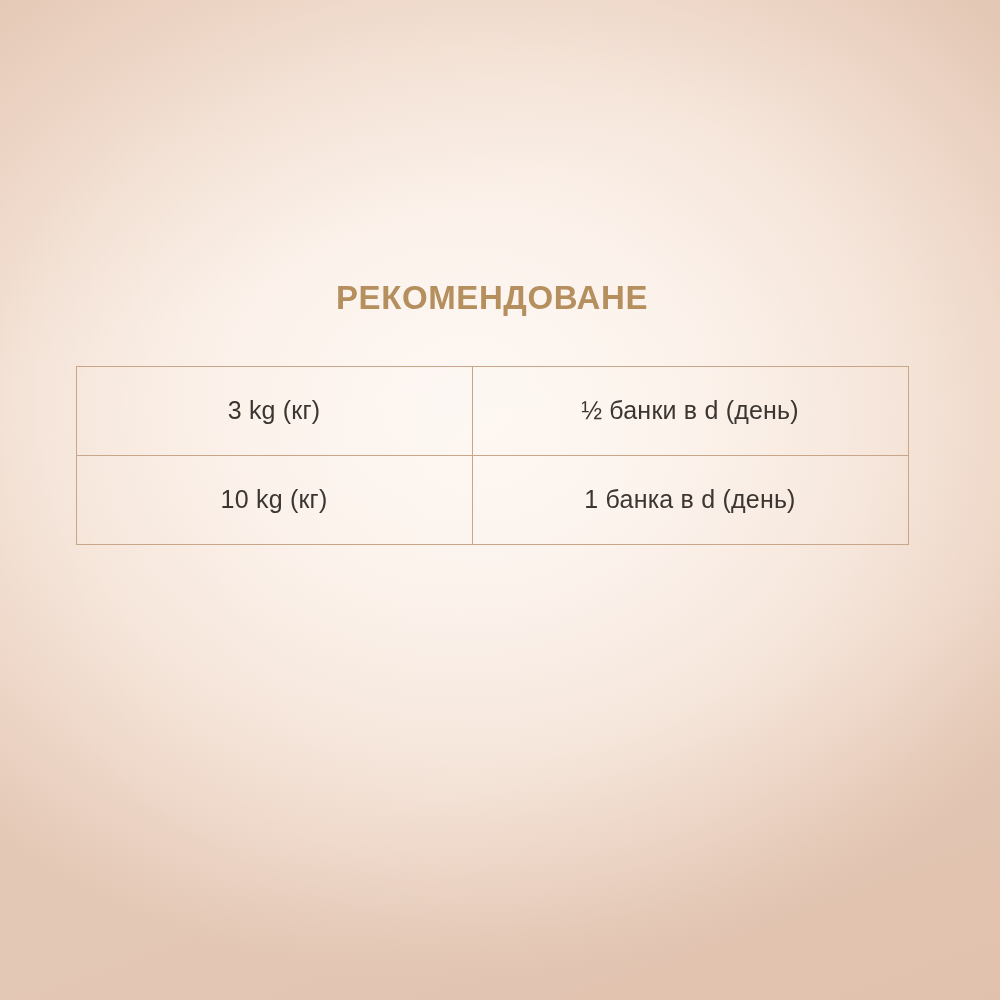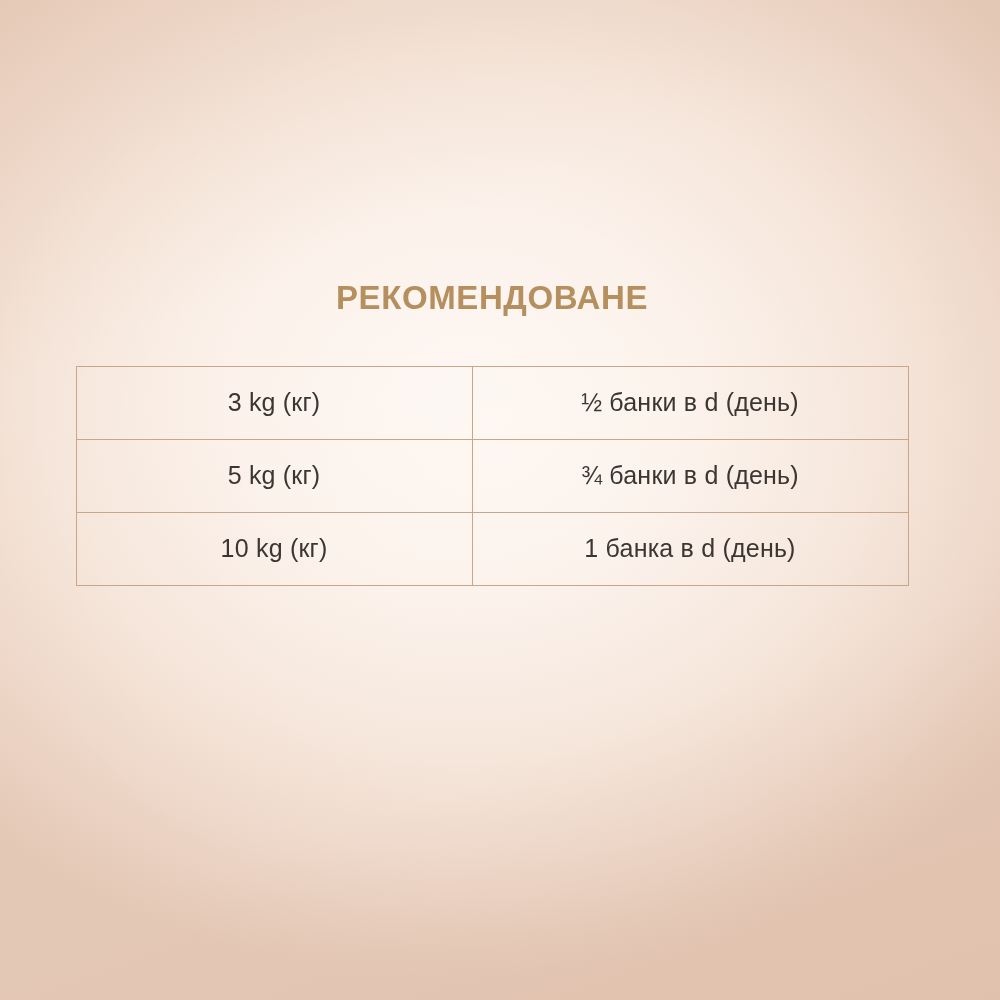--- a/index.html
+++ b/index.html
@@ -58,21 +58,21 @@
     border-collapse: collapse;
     table-layout: fixed;
   }
   .feeding-table td {
     border: 1px solid #c9a689;
     height: 72px;
     font-size: 25px;
     color: #3c3632;
     text-align: center;
     vertical-align: middle;
-    padding: 0 10px;
+    padding: 8px 10px;
     letter-spacing: 0.2px;
   }
   .feeding-table td.col-weight {
     width: 375px;
   }
   .feeding-table td.col-portion {
     width: 415px;
   }
 </style>
 </head>
@@ -85,24 +85,20 @@
       <span class="line">РЕКОМЕНДОВАНЕ</span>
     </h1>
 
     <table class="feeding-table">
       <tbody>
         <tr>
           <td class="col-weight">3 kg (кг)</td>
           <td class="col-portion">½ банки в d (день)</td>
         </tr>
         <tr>
-          <td class="col-weight">5 kg (кг)</td>
-          <td class="col-portion">¾ банки в d (день)</td>
-        </tr>
-        <tr>
           <td class="col-weight">10 kg (кг)</td>
           <td class="col-portion">1 банка в d (день)</td>
         </tr>
       </tbody>
     </table>
 
   </div>
 </div>
 
 </body></html>

